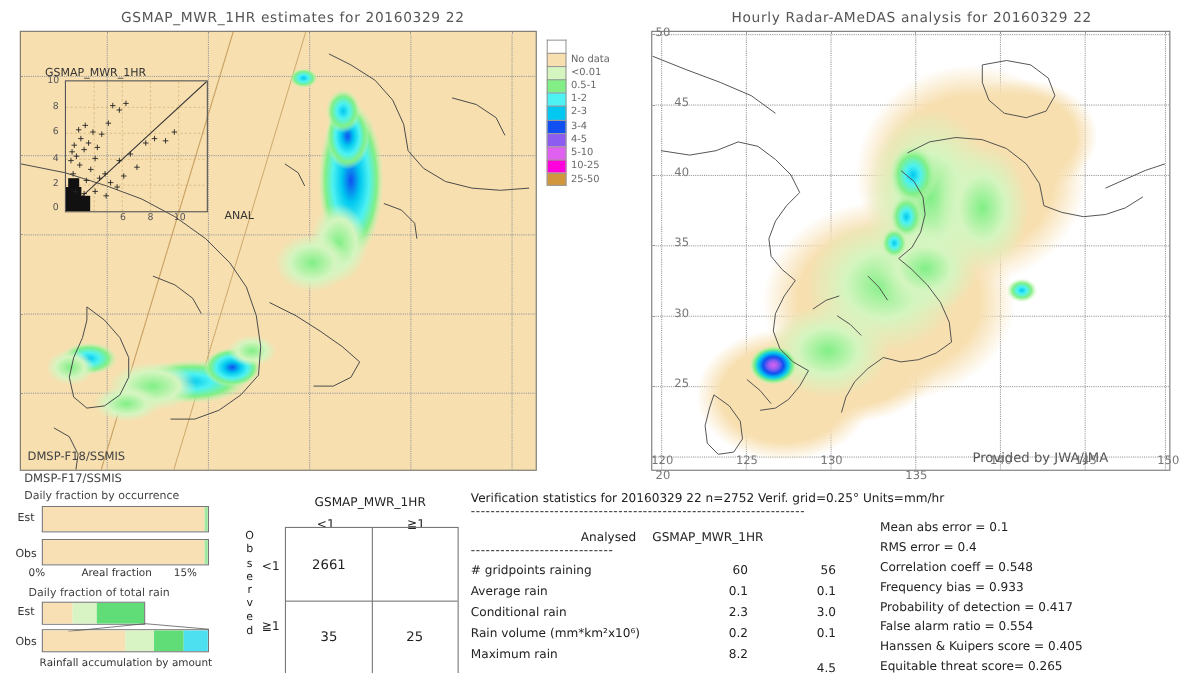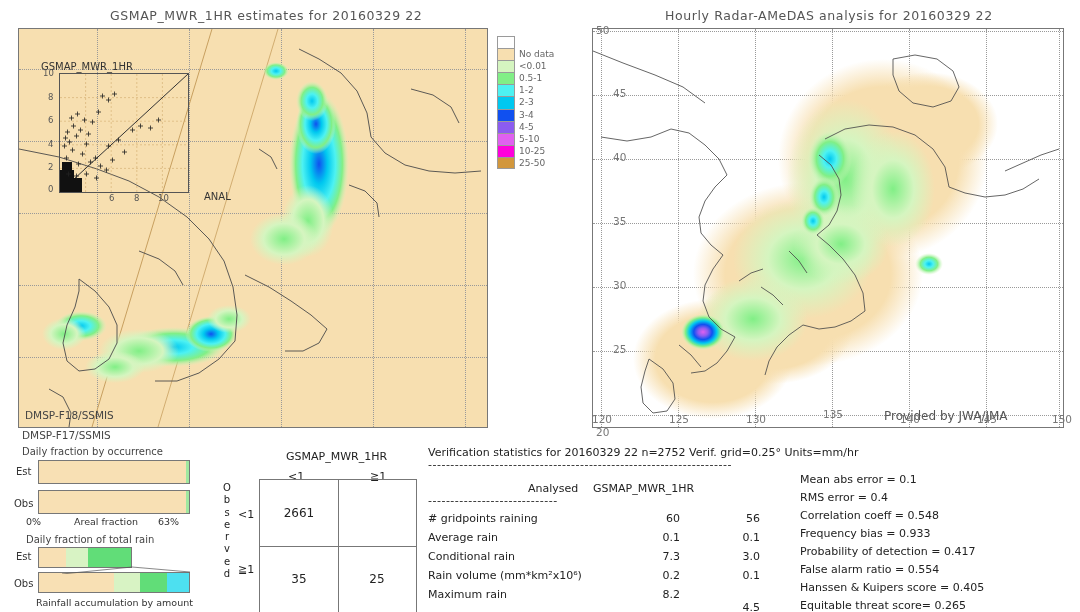--- a/index.html
+++ b/index.html
@@ -301,21 +301,21 @@
       <path d="M196,222 L206,232 L214,244"></path>
     </g>
   </svg>
 </div>
 
 <div class="corner-lab" style="left:884px;top:409px;font-size:12px;color:#555;">Provided by JWA/JMA</div>
 
 <span class="ticklab" style="left:592px;top:413px;">120</span>
 <span class="ticklab" style="left:669px;top:413px;">125</span>
 <span class="ticklab" style="left:746px;top:413px;">130</span>
-<span class="ticklab" style="left:823px;top:408px;text-align:center;">135</span>
+<span class="ticklab" style="left:823px;top:426px;text-align:center;">135</span>
 <span class="ticklab" style="left:900px;top:413px;">140</span>
 <span class="ticklab" style="left:977px;top:413px;">145</span>
 <span class="ticklab" style="left:1052px;top:413px;">150</span>
 <span class="ticklab" style="left:596px;top:24px;">50</span>
 <span class="ticklab" style="left:613px;top:87px;">45</span>
 <span class="ticklab" style="left:613px;top:151px;">40</span>
 <span class="ticklab" style="left:613px;top:215px;">35</span>
 <span class="ticklab" style="left:613px;top:279px;text-align:center;">30</span>
 <span class="ticklab" style="left:613px;top:343px;">25</span>
 <span class="ticklab" style="left:596px;top:426px;">20</span>
@@ -326,21 +326,21 @@
     <div class="seg" style="background: rgb(248, 224, 180); width: 97.8%;"></div>
     <div class="seg" style="background: rgb(159, 232, 160); width: 2.2%;"></div>
   </div>
 <div class="bl-rowlab" style="left:14px;top:498px;">Obs</div>
 <div class="barwrap" style="left:38px;top:490px;width:152px;height:24px;">
     <div class="seg" style="background: rgb(248, 224, 180); width: 97.8%;"></div>
     <div class="seg" style="background: rgb(159, 232, 160); width: 2.2%;"></div>
   </div>
 <div class="axlab" style="left:26px;top:516px;">0%</div>
 <div class="axlab" style="left:74px;top:516px;">Areal fraction</div>
-<div class="axlab" style="left:158px;top:516px;">63%</div>
+<div class="axlab" style="left:158px;top:516px;">15%</div>
 
 <div class="bl-title" style="left:26px;top:534px;">Daily fraction of total rain</div>
 <div class="bl-rowlab" style="left:16px;top:551px;">Est</div>
 <div class="barwrap" style="left:38px;top:547px;width:94px;height:21px;">
     <div class="seg" style="background: rgb(248, 224, 180); width: 29%;"></div>
     <div class="seg" style="background: rgb(216, 243, 196); width: 24%;"></div>
     <div class="seg" style="background: rgb(97, 221, 120); width: 47%;"></div>
   </div>
 <div class="bl-rowlab" style="left:14px;top:578px;">Obs</div>
 <div class="barwrap" style="left:38px;top:572px;width:152px;height:21px;">
@@ -386,21 +386,21 @@
 
 <div class="stat-line" style="left:428px;top:512px;"># gridpoints raining</div>
 <div class="num" style="left:648px;top:512px;width:32px;">60</div>
 <div class="num" style="left:728px;top:512px;width:32px;">56</div>
 
 <div class="stat-line" style="left:428px;top:531px;">Average rain</div>
 <div class="num" style="left:648px;top:531px;width:32px;">0.1</div>
 <div class="num" style="left:728px;top:531px;width:32px;">0.1</div>
 
 <div class="stat-line" style="left:428px;top:550px;">Conditional rain</div>
-<div class="num" style="left:648px;top:550px;width:32px;">7.3</div>
+<div class="num" style="left:648px;top:550px;width:32px;">2.3</div>
 <div class="num" style="left:728px;top:550px;width:32px;">3.0</div>
 
 <div class="stat-line" style="left:428px;top:569px;">Rain volume (mm*km²x10⁶)</div>
 <div class="num" style="left:648px;top:569px;width:32px;">0.2</div>
 <div class="num" style="left:728px;top:569px;width:32px;">0.1</div>
 
 <div class="stat-line" style="left:428px;top:588px;">Maximum rain</div>
 <div class="num" style="left:648px;top:588px;width:32px;">8.2</div>
 <div class="num" style="left:728px;top:588px;width:32px;margin-top:13px;">4.5</div>
 

